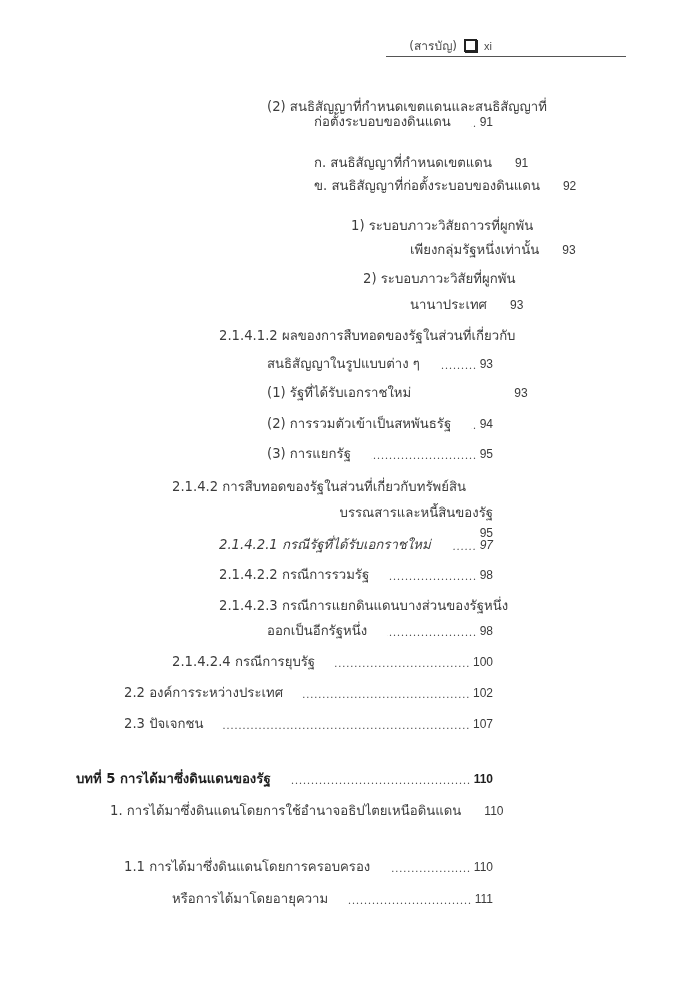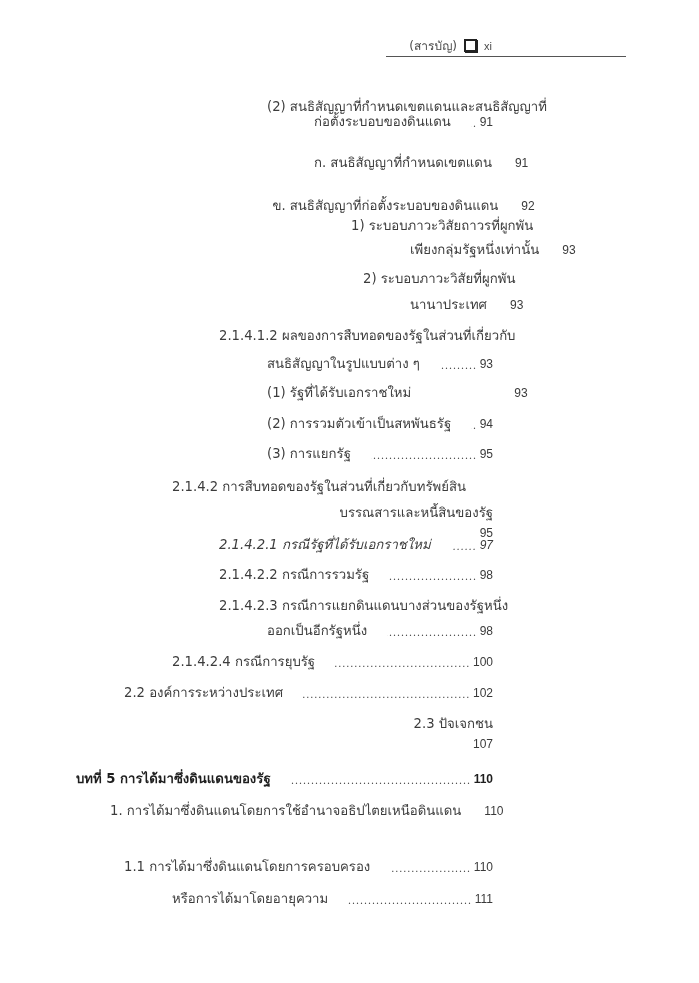--- a/index.html
+++ b/index.html
@@ -117,21 +117,21 @@
     <span class="leader"></span>
     <span class="num">91</span>
   </div>
 
   <div class="entry" style="left:314px; top:153px;">
     <span class="label">ก. สนธิสัญญาที่กำหนดเขตแดน</span>
     <span class="leader"></span>
     <span class="num">91</span>
   </div>
 
-  <div class="entry" style="left:314px; top:196px;justify-content:center;">
+  <div class="entry" style="left:314px; top:176px;">
     <span class="label">ข. สนธิสัญญาที่ก่อตั้งระบอบของดินแดน</span>
     <span class="leader"></span>
     <span class="num">92</span>
   </div>
 
   <div class="entry noleader" style="left:351px; top:216px;">
     <span class="label">1)  ระบอบภาวะวิสัยถาวรที่ผูกพัน</span>
   </div>
 
   <div class="entry" style="left:410px; top:240px;">
@@ -215,21 +215,21 @@
     <span class="leader"></span>
     <span class="num">100</span>
   </div>
 
   <div class="entry" style="left:124px; top:683px;">
     <span class="label">2.2 องค์การระหว่างประเทศ</span>
     <span class="leader"></span>
     <span class="num">102</span>
   </div>
 
-  <div class="entry" style="left:124px; top:714px;flex-direction:column;">
+  <div class="entry" style="left:124px; top:714px;">
     <span class="label">2.3 ปัจเจกชน</span>
     <span class="leader"></span>
     <span class="num">107</span>
   </div>
 
   <div class="entry bold" style="left:76px; top:769px;">
     <span class="label">บทที่ 5 การได้มาซึ่งดินแดนของรัฐ</span>
     <span class="leader"></span>
     <span class="num">110</span>
   </div>

